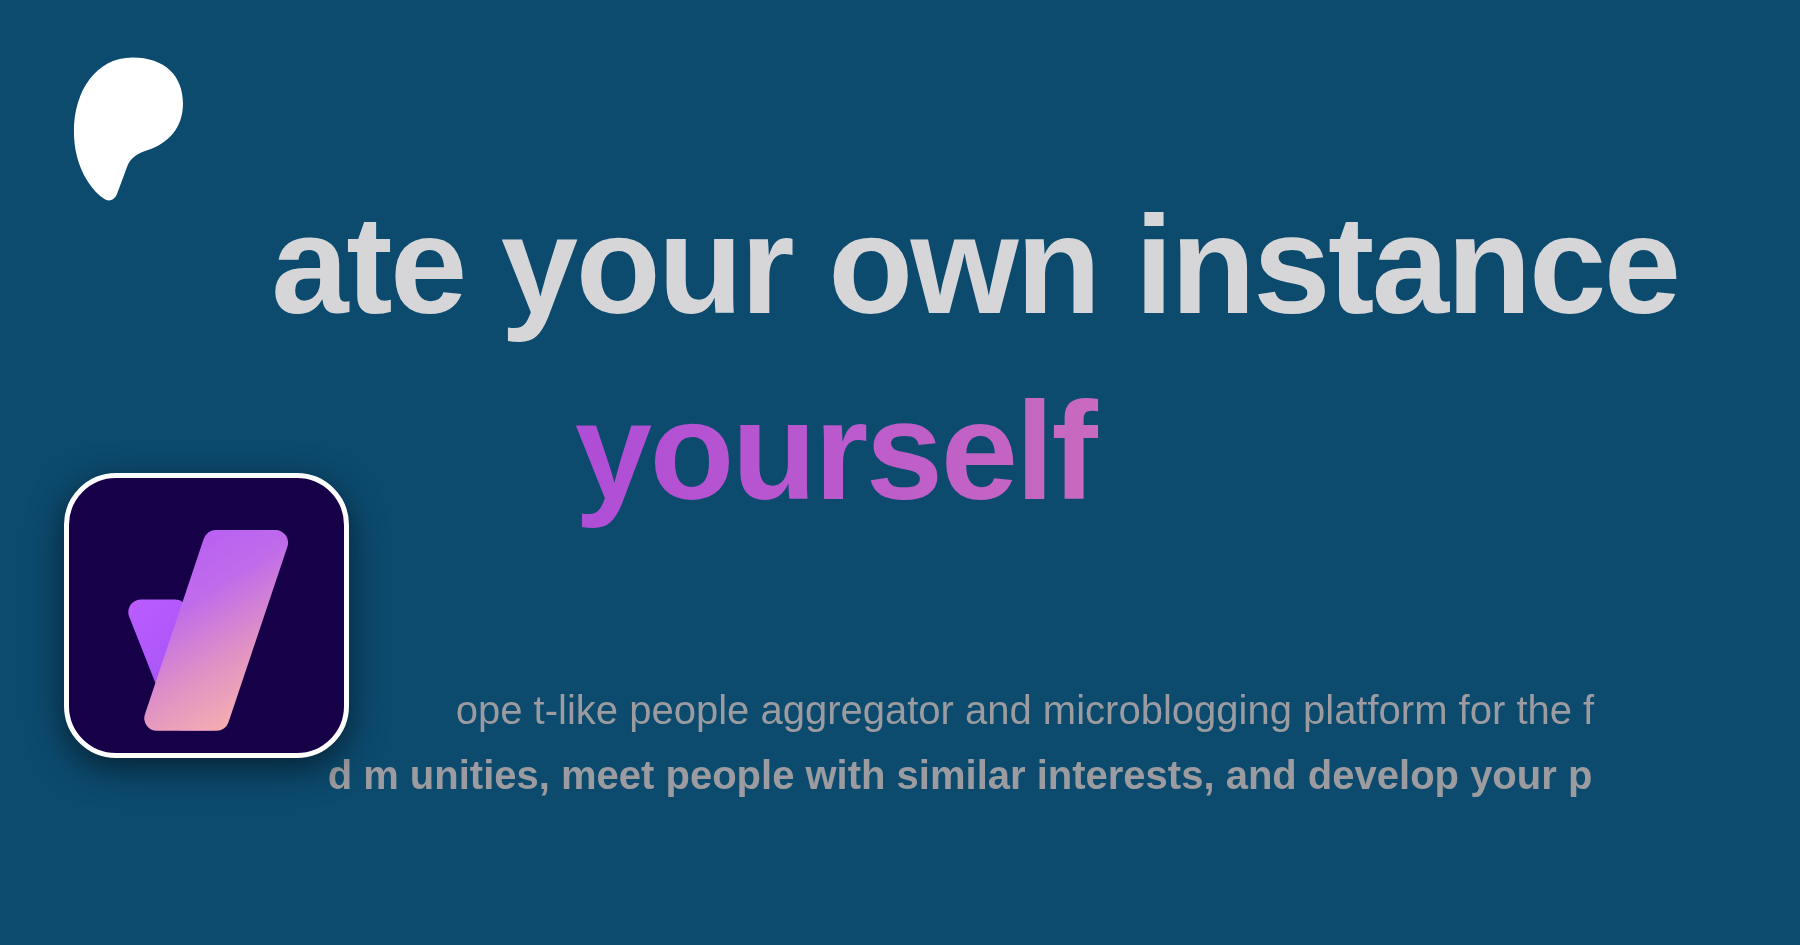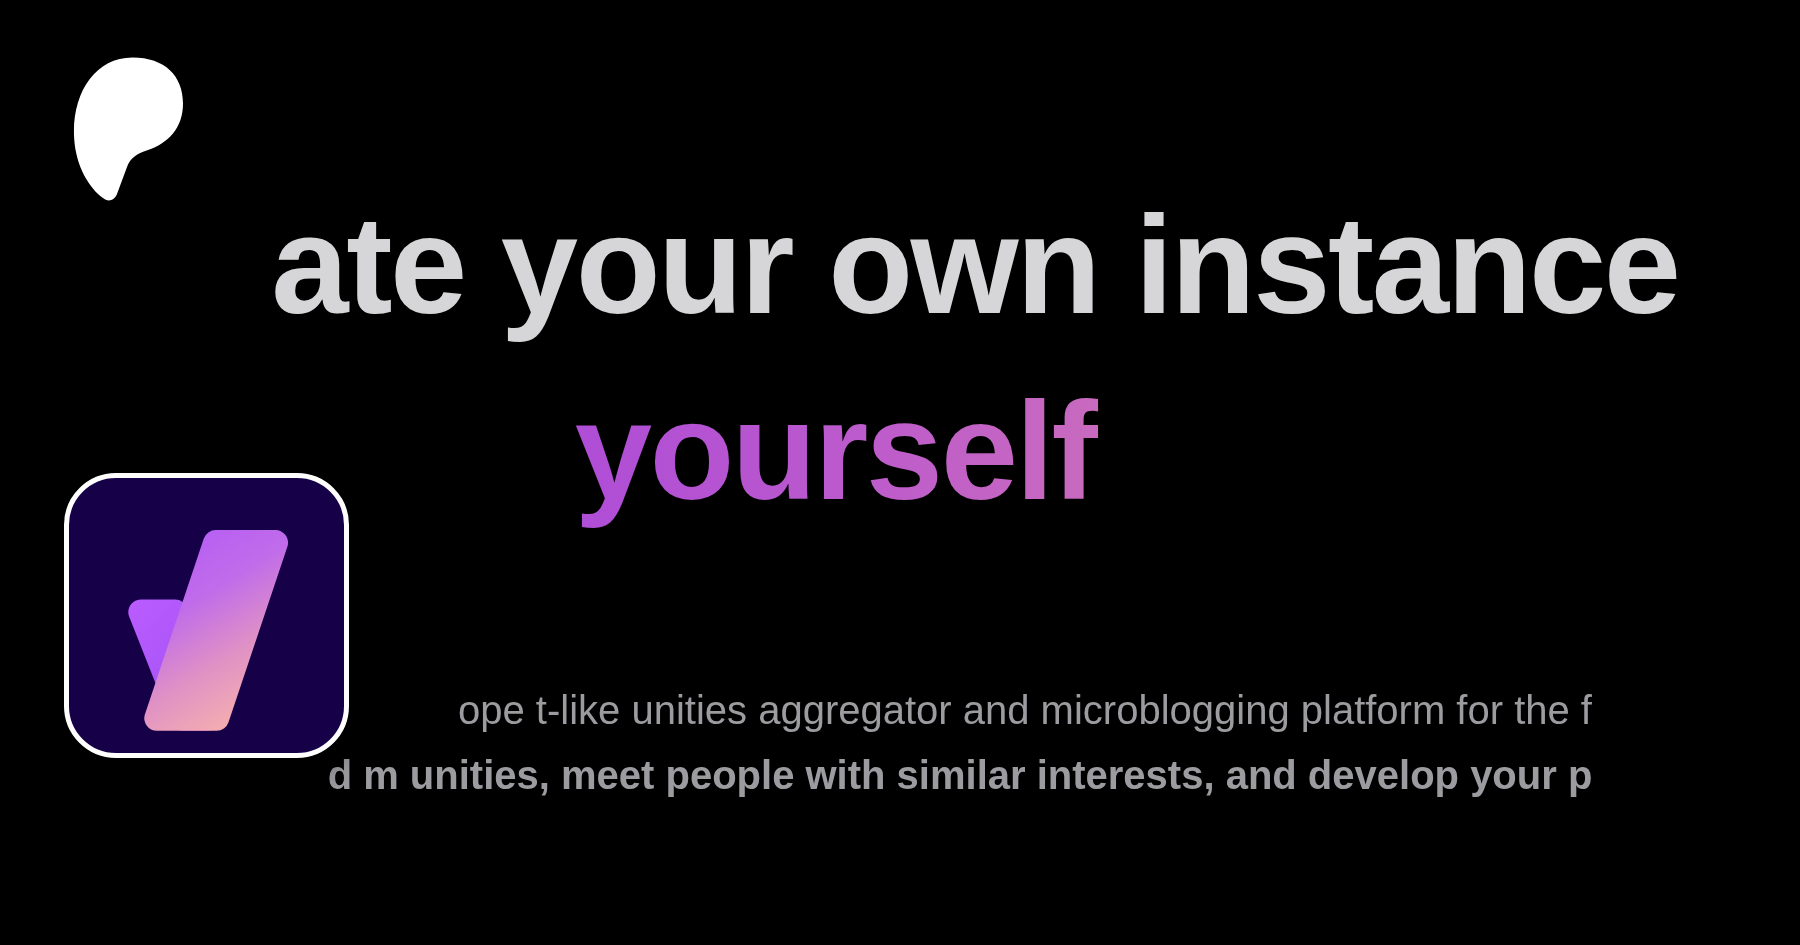--- a/index.html
+++ b/index.html
@@ -6,21 +6,21 @@
   * { margin:0; padding:0; box-sizing:border-box; }
   html, body {
     width:1800px; height:945px;
     background:#161618;
     overflow:hidden;
     font-family:"Liberation Sans", sans-serif;
   }
   #stage {
     position:relative;
     width:1800px; height:945px;
-    background:#000000;
+    background:#0c4a6e;
     overflow:hidden;
   }
 
   
   #brand-logo {
     position:absolute;
     left:70px; top:56px;
     width:128px; height:146px;
   }
   #brand-logo svg { display:block; width:100%; height:100%; }
@@ -95,21 +95,21 @@
       <path d="M62.5 1.5C95 1.5 113 20 113 47.5c0 25-15.5 40-35 46.5-12 4-17.5 8-21 17l-10 27c-2.5 6.5-9 8.5-14 4C19 132 6 110 4.2 83 1.2 39 24 1.5 62.5 1.5Z" fill="#ffffff"></path>
     </svg>
   </div>
 
   <h1 id="hero-heading">
     <span id="hero-heading-line1">ate your own instance</span>
     <span id="hero-heading-line2" class="grad-text">yourself</span>
   </h1>
 
   <p id="hero-paragraph">
-    <span id="hero-paragraph-line1">ope                        t-like unities aggregator and microblogging platform for the f</span>
+    <span id="hero-paragraph-line1">ope                        t-like people aggregator and microblogging platform for the f</span>
     <span id="hero-paragraph-line2">d m              unities, meet people with similar interests, and develop your p</span>
   </p>
 
   <div id="app-icon">
     <svg viewBox="0 0 285 285" xmlns="http://www.w3.org/2000/svg" aria-hidden="true">
       <defs>
         <linearGradient id="vgrad" x1="0.18" y1="0.02" x2="0.62" y2="1">
           <stop offset="0%" stop-color="#b65cf5"></stop>
           <stop offset="35%" stop-color="#c06cea"></stop>
           <stop offset="68%" stop-color="#e092c4"></stop>

